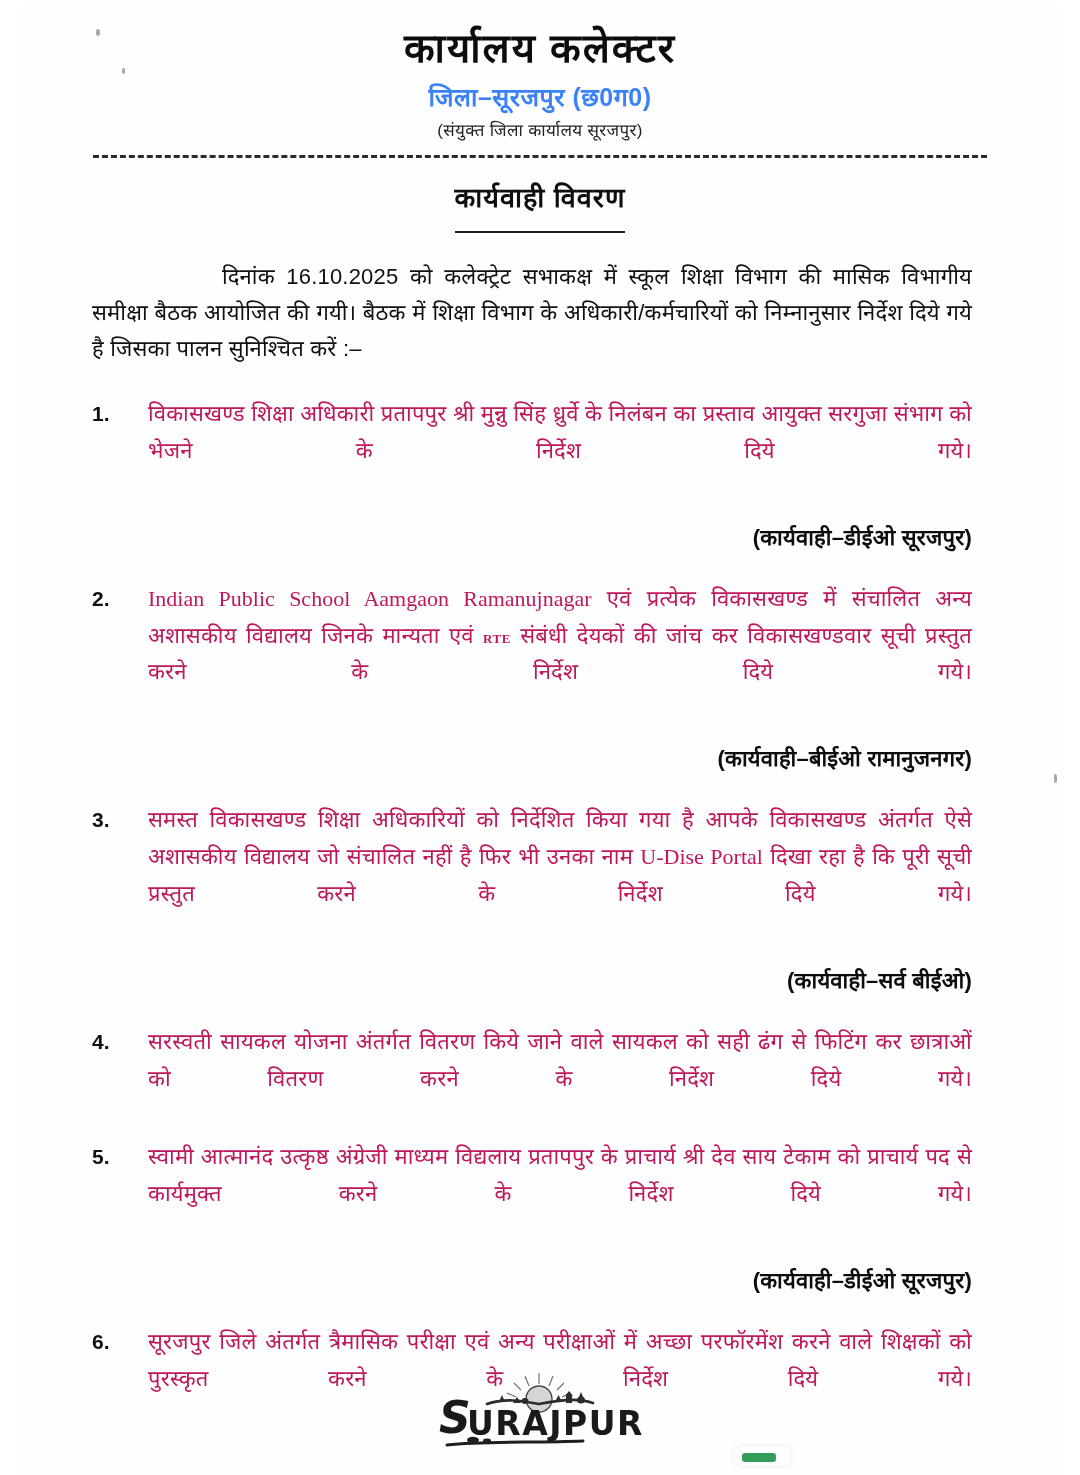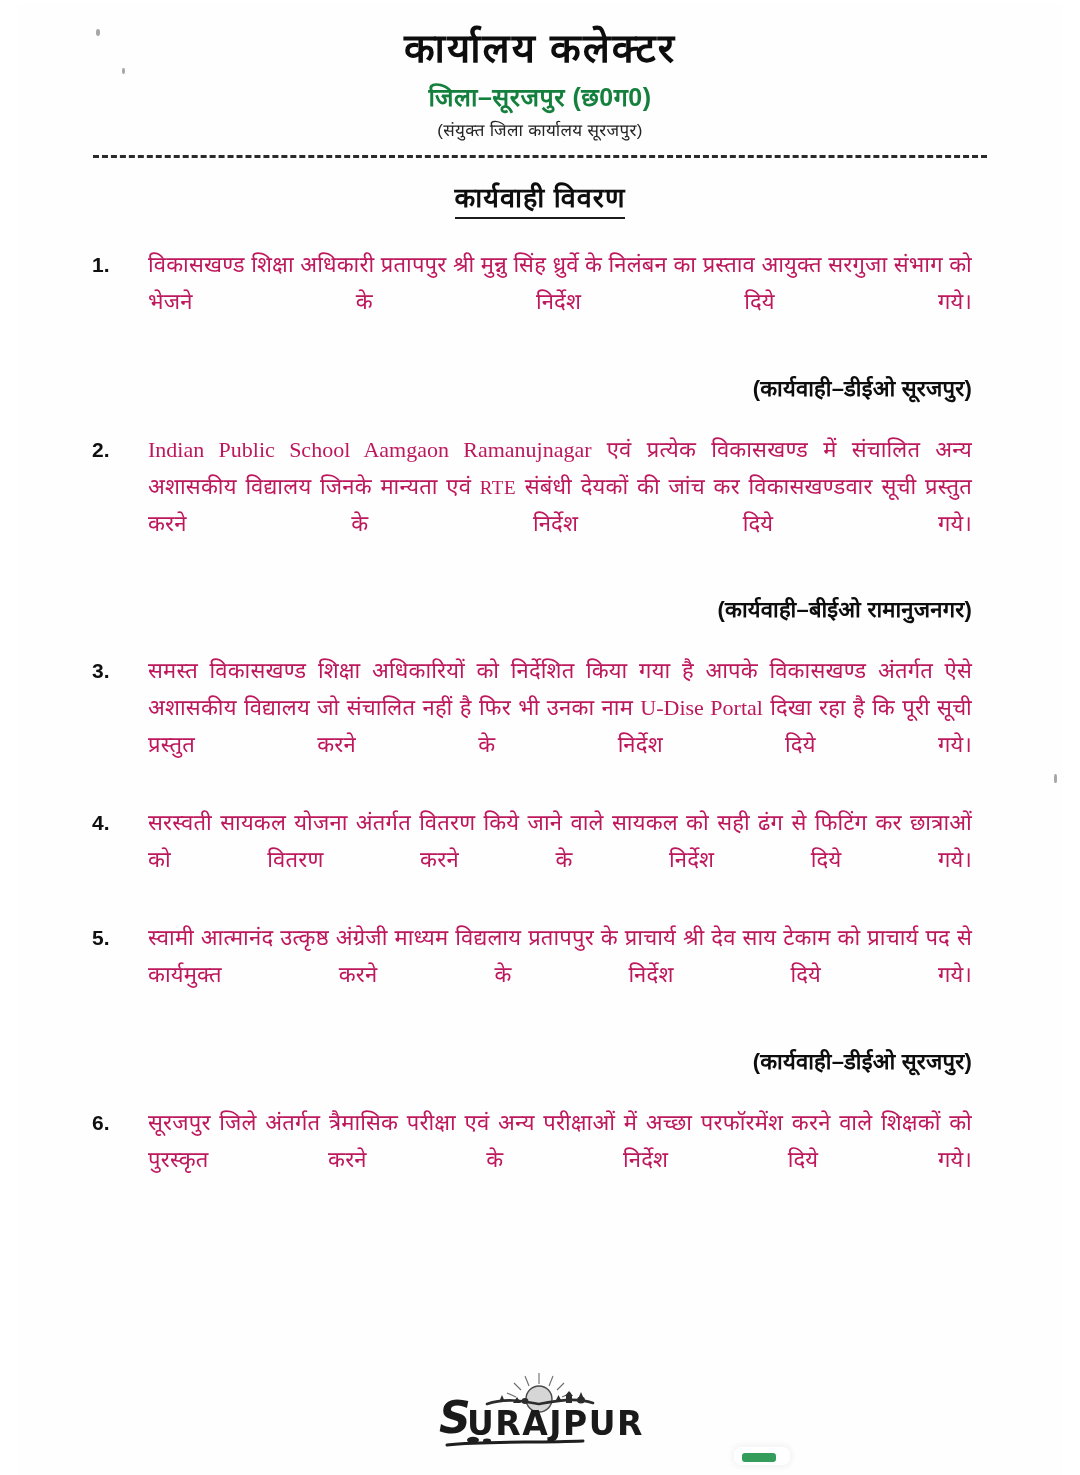--- a/index.html
+++ b/index.html
@@ -41,21 +41,21 @@
     font-weight: 700;
     letter-spacing: 2px;
     line-height: 1.12;
     color: #0d0d0d;
   }
   .district-line {
     font-size: 25px;
     font-weight: 600;
     margin-top: 8px;
     letter-spacing: .5px;
-    color: #15803d;
+    color: #3b82f6;
   }
   .suboffice-line {
     font-size: 17px;
     font-weight: 500;
     margin-top: 5px;
     letter-spacing: .3px;
     color: #242424;
   }
 
   .divider {
@@ -68,21 +68,21 @@
   .doc-title-wrap {
     text-align: center;
     margin-top: 20px;
   }
   .doc-title {
     display: inline-block;
     font-size: 27px;
     font-weight: 600;
     letter-spacing: 1px;
     border-bottom: 2px solid #1b1b1b;
-    padding-bottom: 2px;
+    padding-bottom: 16px;
     color: #0d0d0d;
   }
 
   
   .body-wrap {
     margin: 0 90px 0 74px;
   }
   .intro {
     margin-top: 26px;
     font-size: 22px;
@@ -126,22 +126,23 @@
     content: "";
     display: inline-block;
     width: 100%;
   }
   .latin {
     font-family: "Liberation Serif", "DejaVu Serif", serif;
     letter-spacing: 0;
   }
   .latin-sm {
     font-family: "Liberation Serif", "DejaVu Serif", serif;
-    font-size: 19px;
+    font-size: 13px;
     letter-spacing: .5px;
+    font-weight: bold;
   }
   .action {
     margin-top: 14px;
     margin-bottom: 30px;
     font-size: 22px;
     font-weight: 700;
     text-align: right;
     letter-spacing: .2px;
     color: #0d0d0d;
   }
@@ -196,20 +197,21 @@
   </div>
 
   <div class="divider"></div>
 
   <div class="doc-title-wrap">
     <span class="doc-title">कार्यवाही विवरण</span>
   </div>
 
   <div class="body-wrap">
 
+    <p class="intro">दिनांक 16.10.2025 को कलेक्ट्रेट सभाकक्ष में स्कूल शिक्षा विभाग की मासिक विभागीय समीक्षा बैठक आयोजित की गयी। बैठक में शिक्षा विभाग के अधिकारी/कर्मचारियों को निम्नानुसार निर्देश दिये गये है जिसका पालन सुनिश्चित करें :–</p>
 
     <div class="items">
 
       <div class="item">
         <div class="item-num">1.</div>
         <div class="item-body">
           <div class="item-text">विकासखण्ड शिक्षा अधिकारी प्रतापपुर श्री मुन्नु सिंह ध्रुर्वे के निलंबन का प्रस्ताव आयुक्त सरगुजा संभाग को भेजने के निर्देश दिये गये।</div>
         </div>
       </div>
       <div class="action">(कार्यवाही–डीईओ सूरजपुर)</div>
@@ -221,20 +223,21 @@
         </div>
       </div>
       <div class="action">(कार्यवाही–बीईओ रामानुजनगर)</div>
 
       <div class="item">
         <div class="item-num">3.</div>
         <div class="item-body">
           <div class="item-text"><span>समस्त विकासखण्ड शिक्षा अधिकारियों को निर्देशित किया गया है आपके विकासखण्ड अंतर्गत ऐसे अशासकीय विद्यालय जो संचालित नहीं है फिर भी उनका नाम </span><span class="latin">U-Dise Portal</span><span> दिखा रहा है कि पूरी सूची प्रस्तुत करने के निर्देश दिये गये।</span></div>
         </div>
       </div>
+      <div class="action">(कार्यवाही–सर्व बीईओ)</div>
 
       <div class="item">
         <div class="item-num">4.</div>
         <div class="item-body">
           <div class="item-text">सरस्वती सायकल योजना अंतर्गत वितरण किये जाने वाले सायकल को सही ढंग से फिटिंग कर छात्राओं को वितरण करने के निर्देश दिये गये।</div>
         </div>
       </div>
 
       <div class="item">
         <div class="item-num">5.</div>

